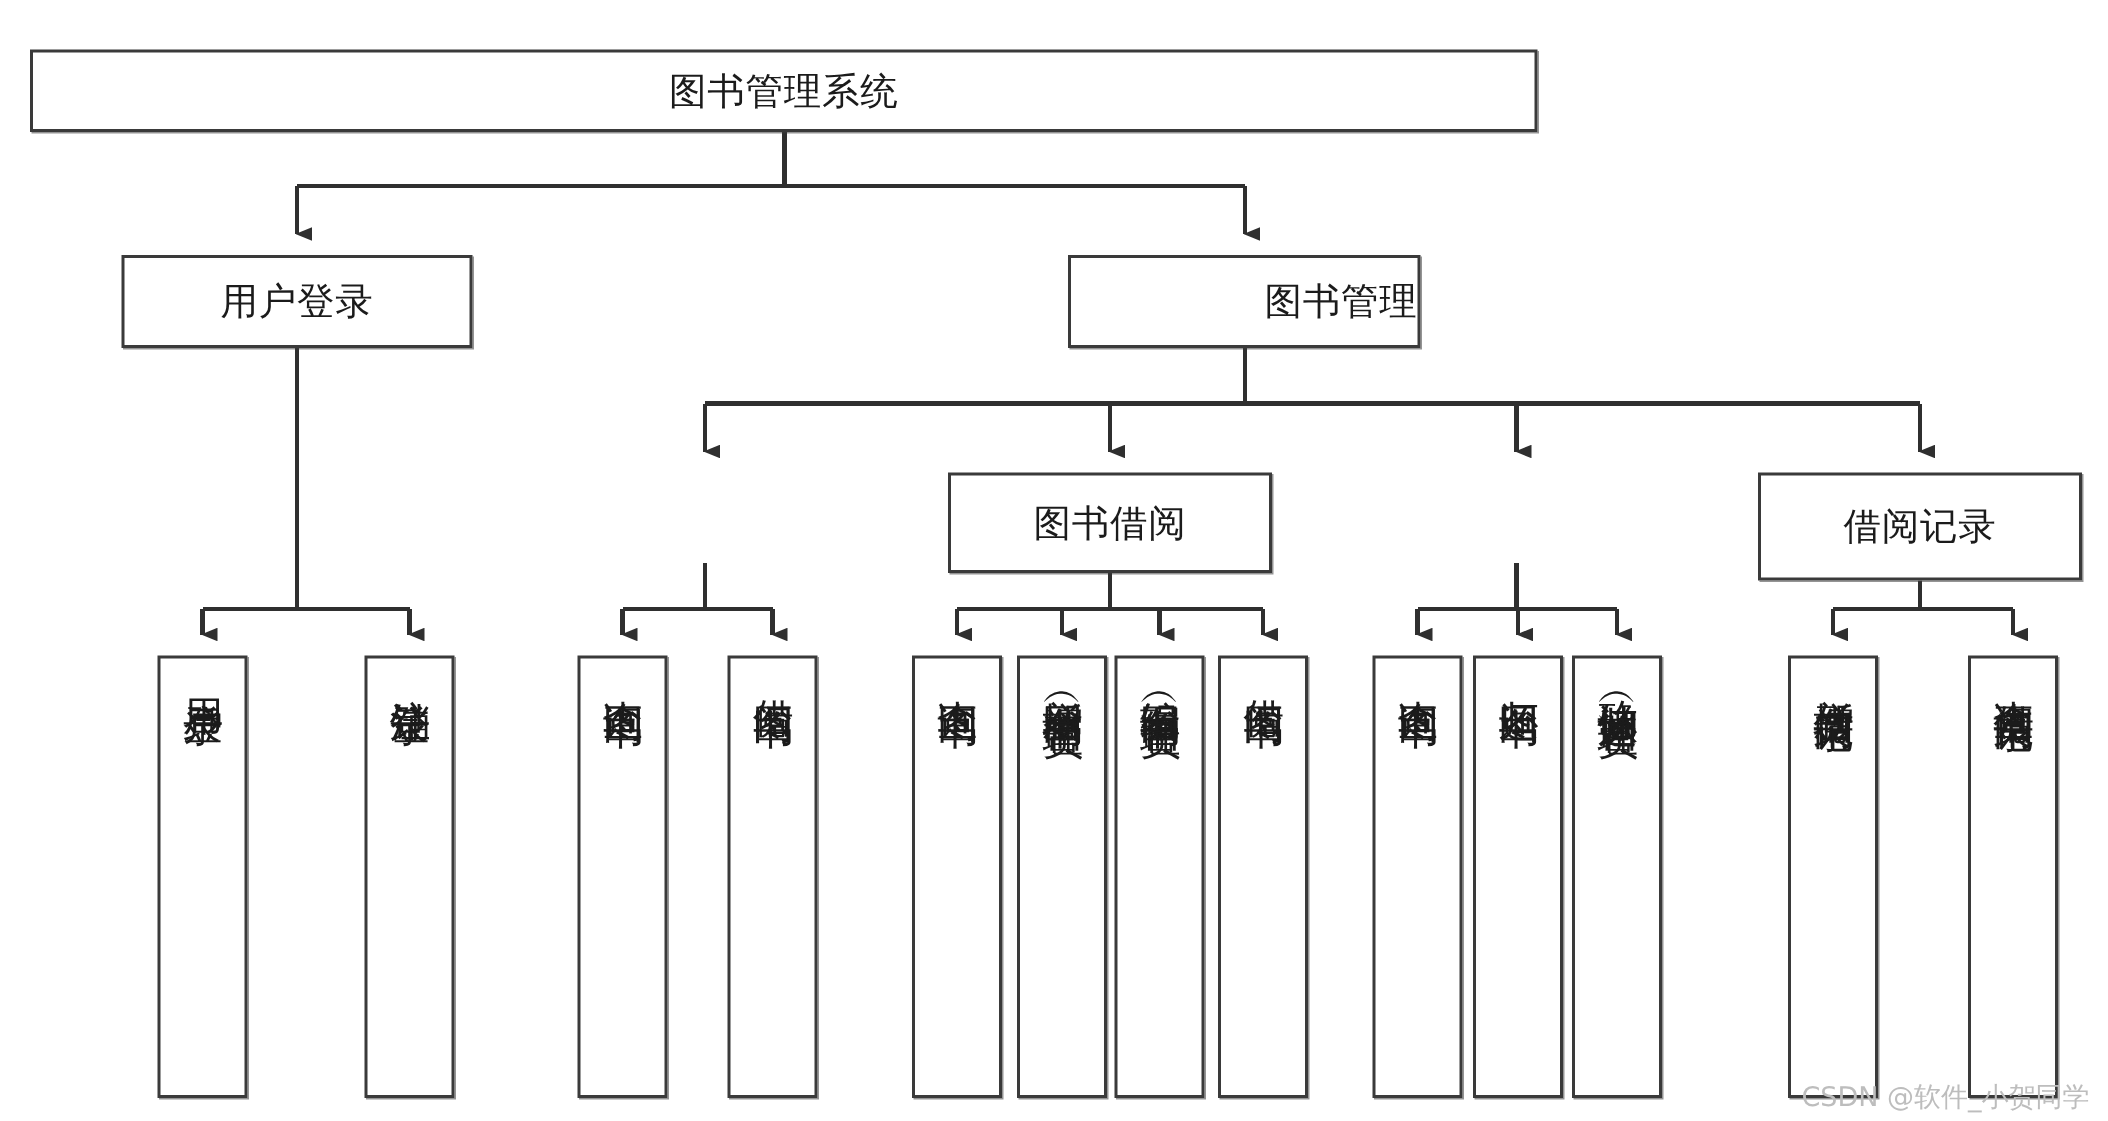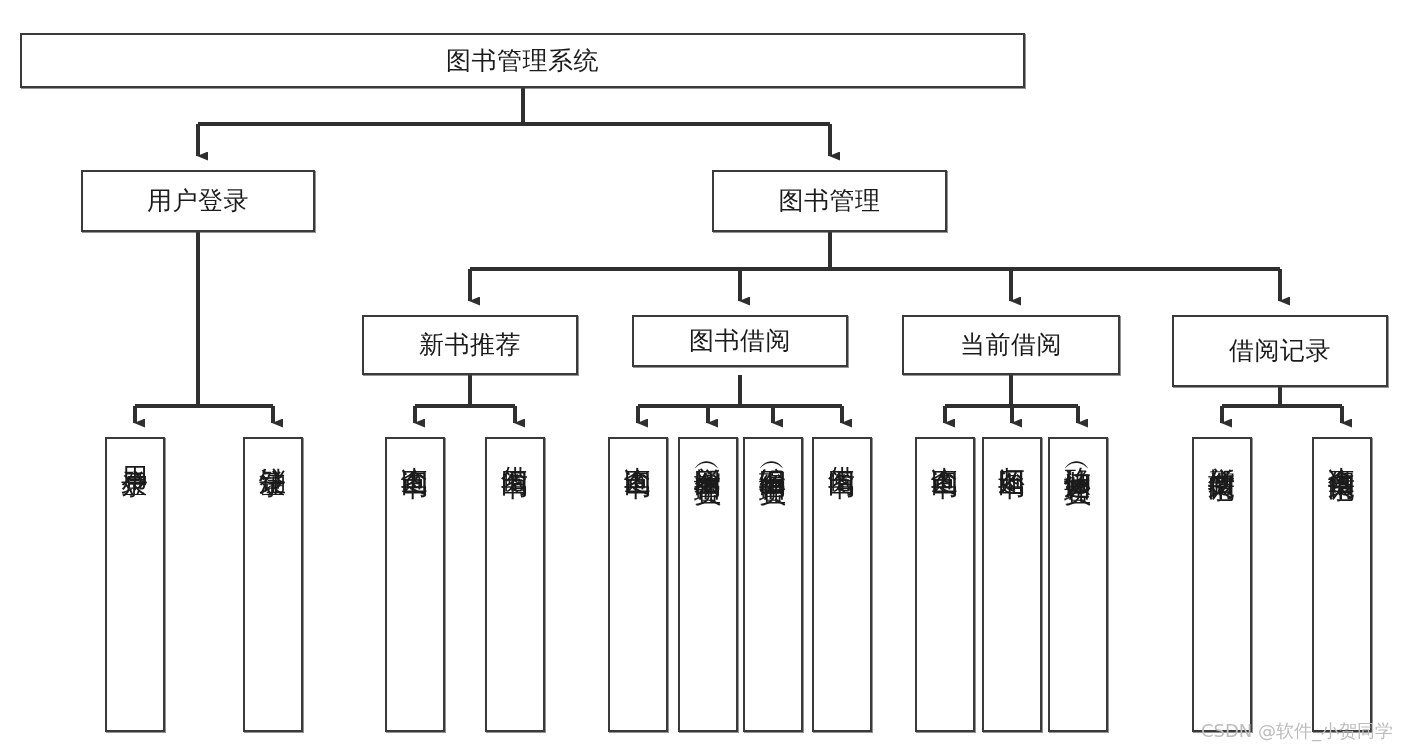--- a/index.html
+++ b/index.html
@@ -128,32 +128,26 @@
     </g>
   </svg>
 
   <div class="node horizontal" style="left: 20px; top: 11px; width: 1005px; height: 55px; margin-top: 22px;">
     <span class="node-label">图书管理系统</span>
   </div>
 
   <div class="node horizontal" style="left: 81px; top: 170px; width: 234px; height: 62px;">
     <span class="node-label">用户登录</span>
   </div>
-  <div class="node horizontal" style="left: 712px; top: 170px; width: 235px; height: 62px;">
+  <div class="node horizontal" style="left: 712px; top: 170px; width: 235px; height: 62px; justify-content: flex-end;">
     <span class="node-label">图书管理</span>
   </div>
 
-  <div class="node horizontal" style="left: 362px; top: 315px; width: 216px; height: 60px;">
-    <span class="node-label">新书推荐</span>
-  </div>
-  <div class="node horizontal" style="left: 632px; top: 315px; width: 216px; height: 52px;">
+  <div class="node horizontal" style="left: 632px; top: 315px; width: 216px; height: 67px;">
     <span class="node-label">图书借阅</span>
-  </div>
-  <div class="node horizontal" style="left: 902px; top: 315px; width: 218px; height: 60px;">
-    <span class="node-label">当前借阅</span>
   </div>
   <div class="node horizontal" style="left: 1172px; top: 315px; width: 216px; height: 72px;">
     <span class="node-label">借阅记录</span>
   </div>
 
   <div class="node vertical" style="left: 105px; top: 437px; width: 60px; height: 295px;">
     <span class="node-label">用户登录</span>
   </div>
   <div class="node vertical" style="left: 243px; top: 437px; width: 60px; height: 295px;">
     <span class="node-label">注销登录</span>

